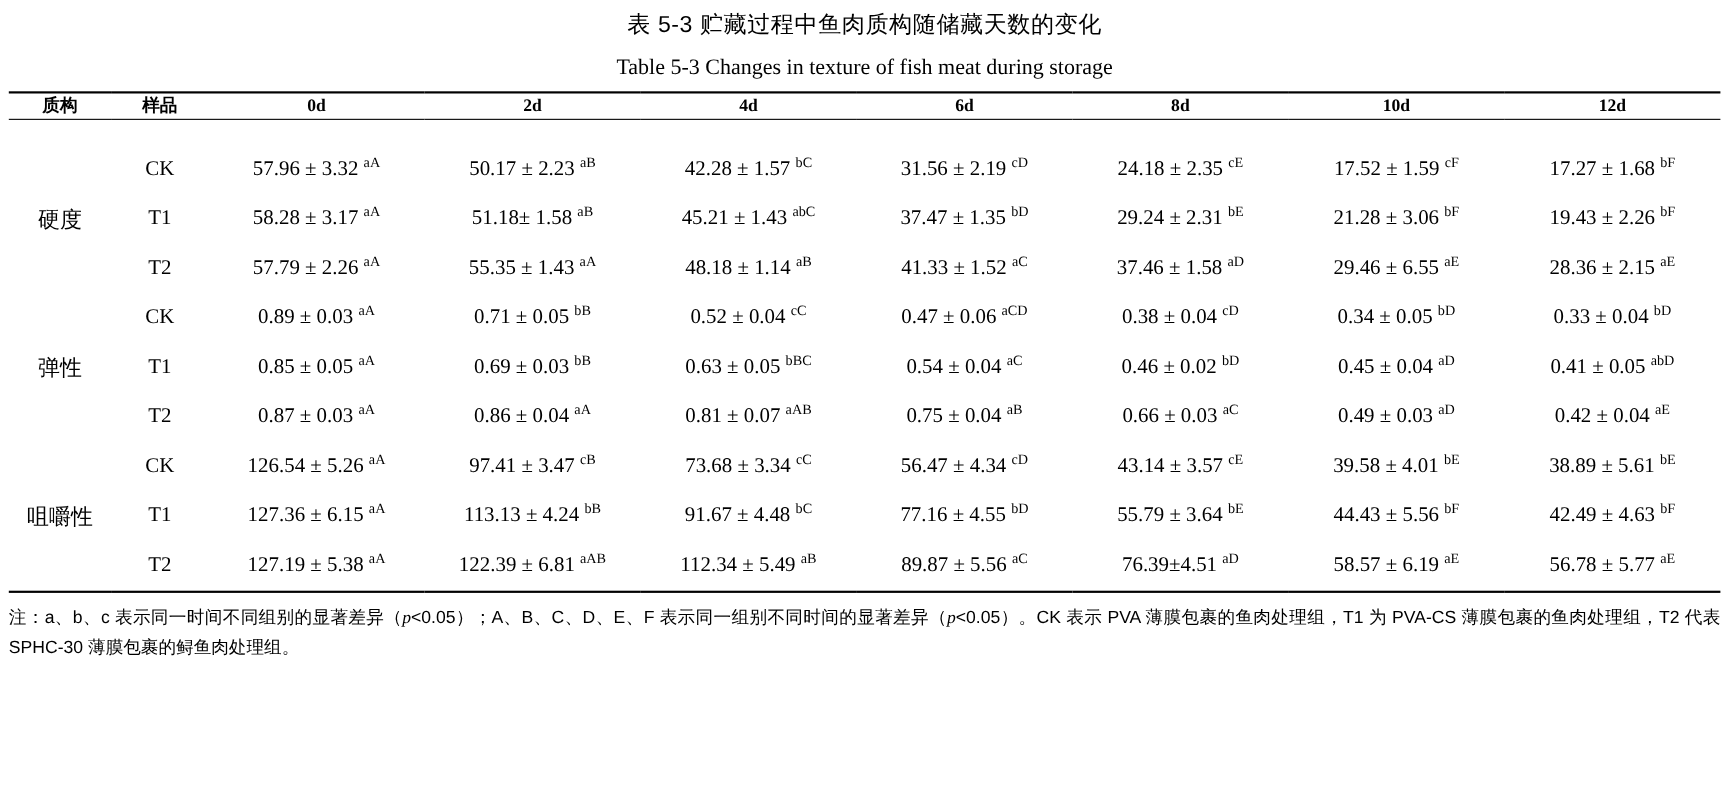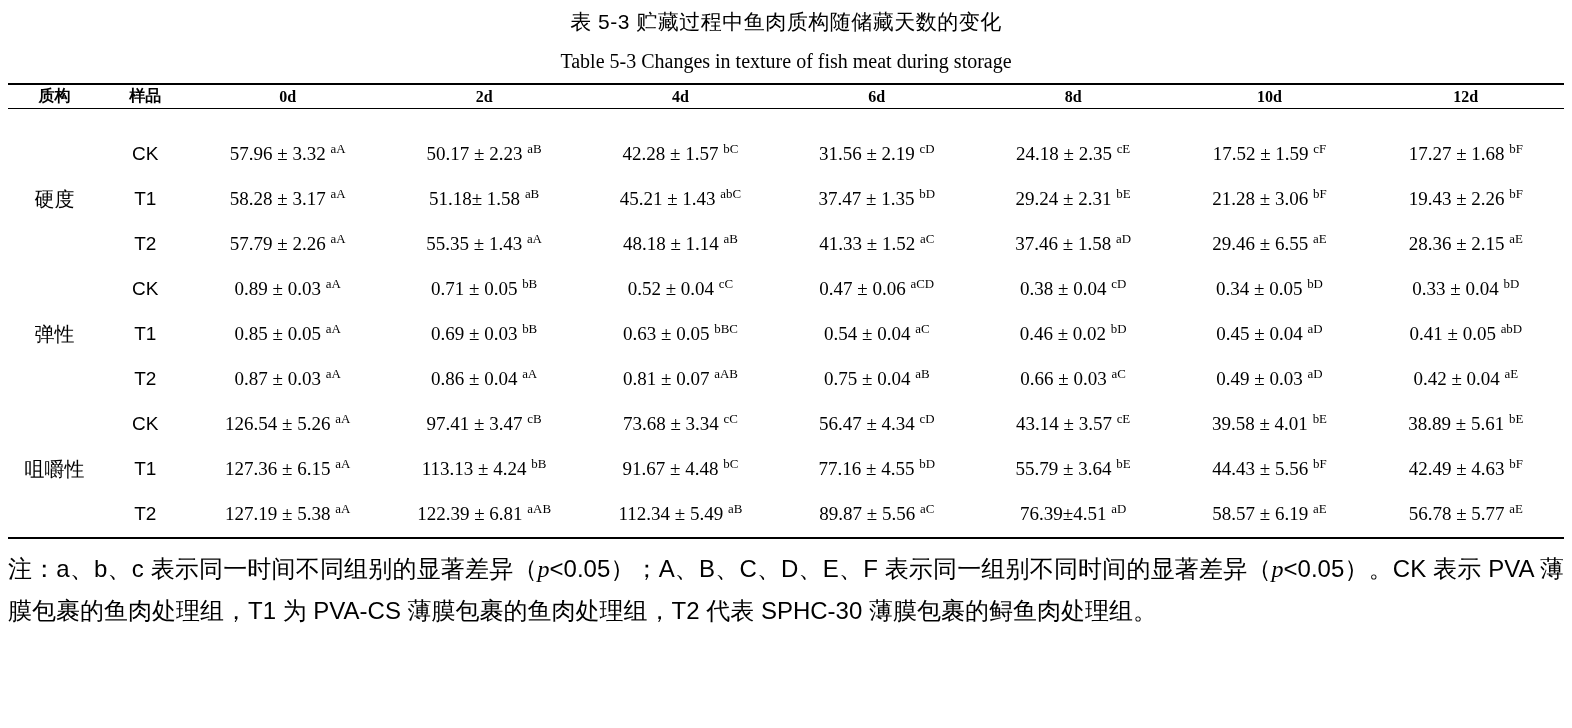--- a/index.html
+++ b/index.html
@@ -55,33 +55,33 @@
     font-size: 19px;
     padding: 11px 0 12px 0;
     font-family: "Liberation Serif", "DejaVu Serif", serif;
     white-space: nowrap;
   }
   tbody td.group {
     font-family: Liberation Serif, serif;
     font-size: 20px;
   }
   tbody td.sample {
-    font-family: Liberation Sans, sans-serif;
+    font-family: Liberation Serif, serif;
     font-size: 19px;
   }
   sup {
     font-size: 0.68em;
     vertical-align: super;
     line-height: 0;
   }
   .colw-group { width: 88px; }
   .colw-sample { width: 84px; }
   .colw-data { width: 186px; }
   .note {
-    font-size: 24px;
+    font-size: 16px;
     line-height: 1.75;
     font-family: "Liberation Sans", "DejaVu Sans", sans-serif;
     padding-top: 9px;
     text-align: justify;
   }
   .note i { font-family: "Liberation Serif", "DejaVu Serif", serif; }
 </style>
 </head>
 <body>
 

